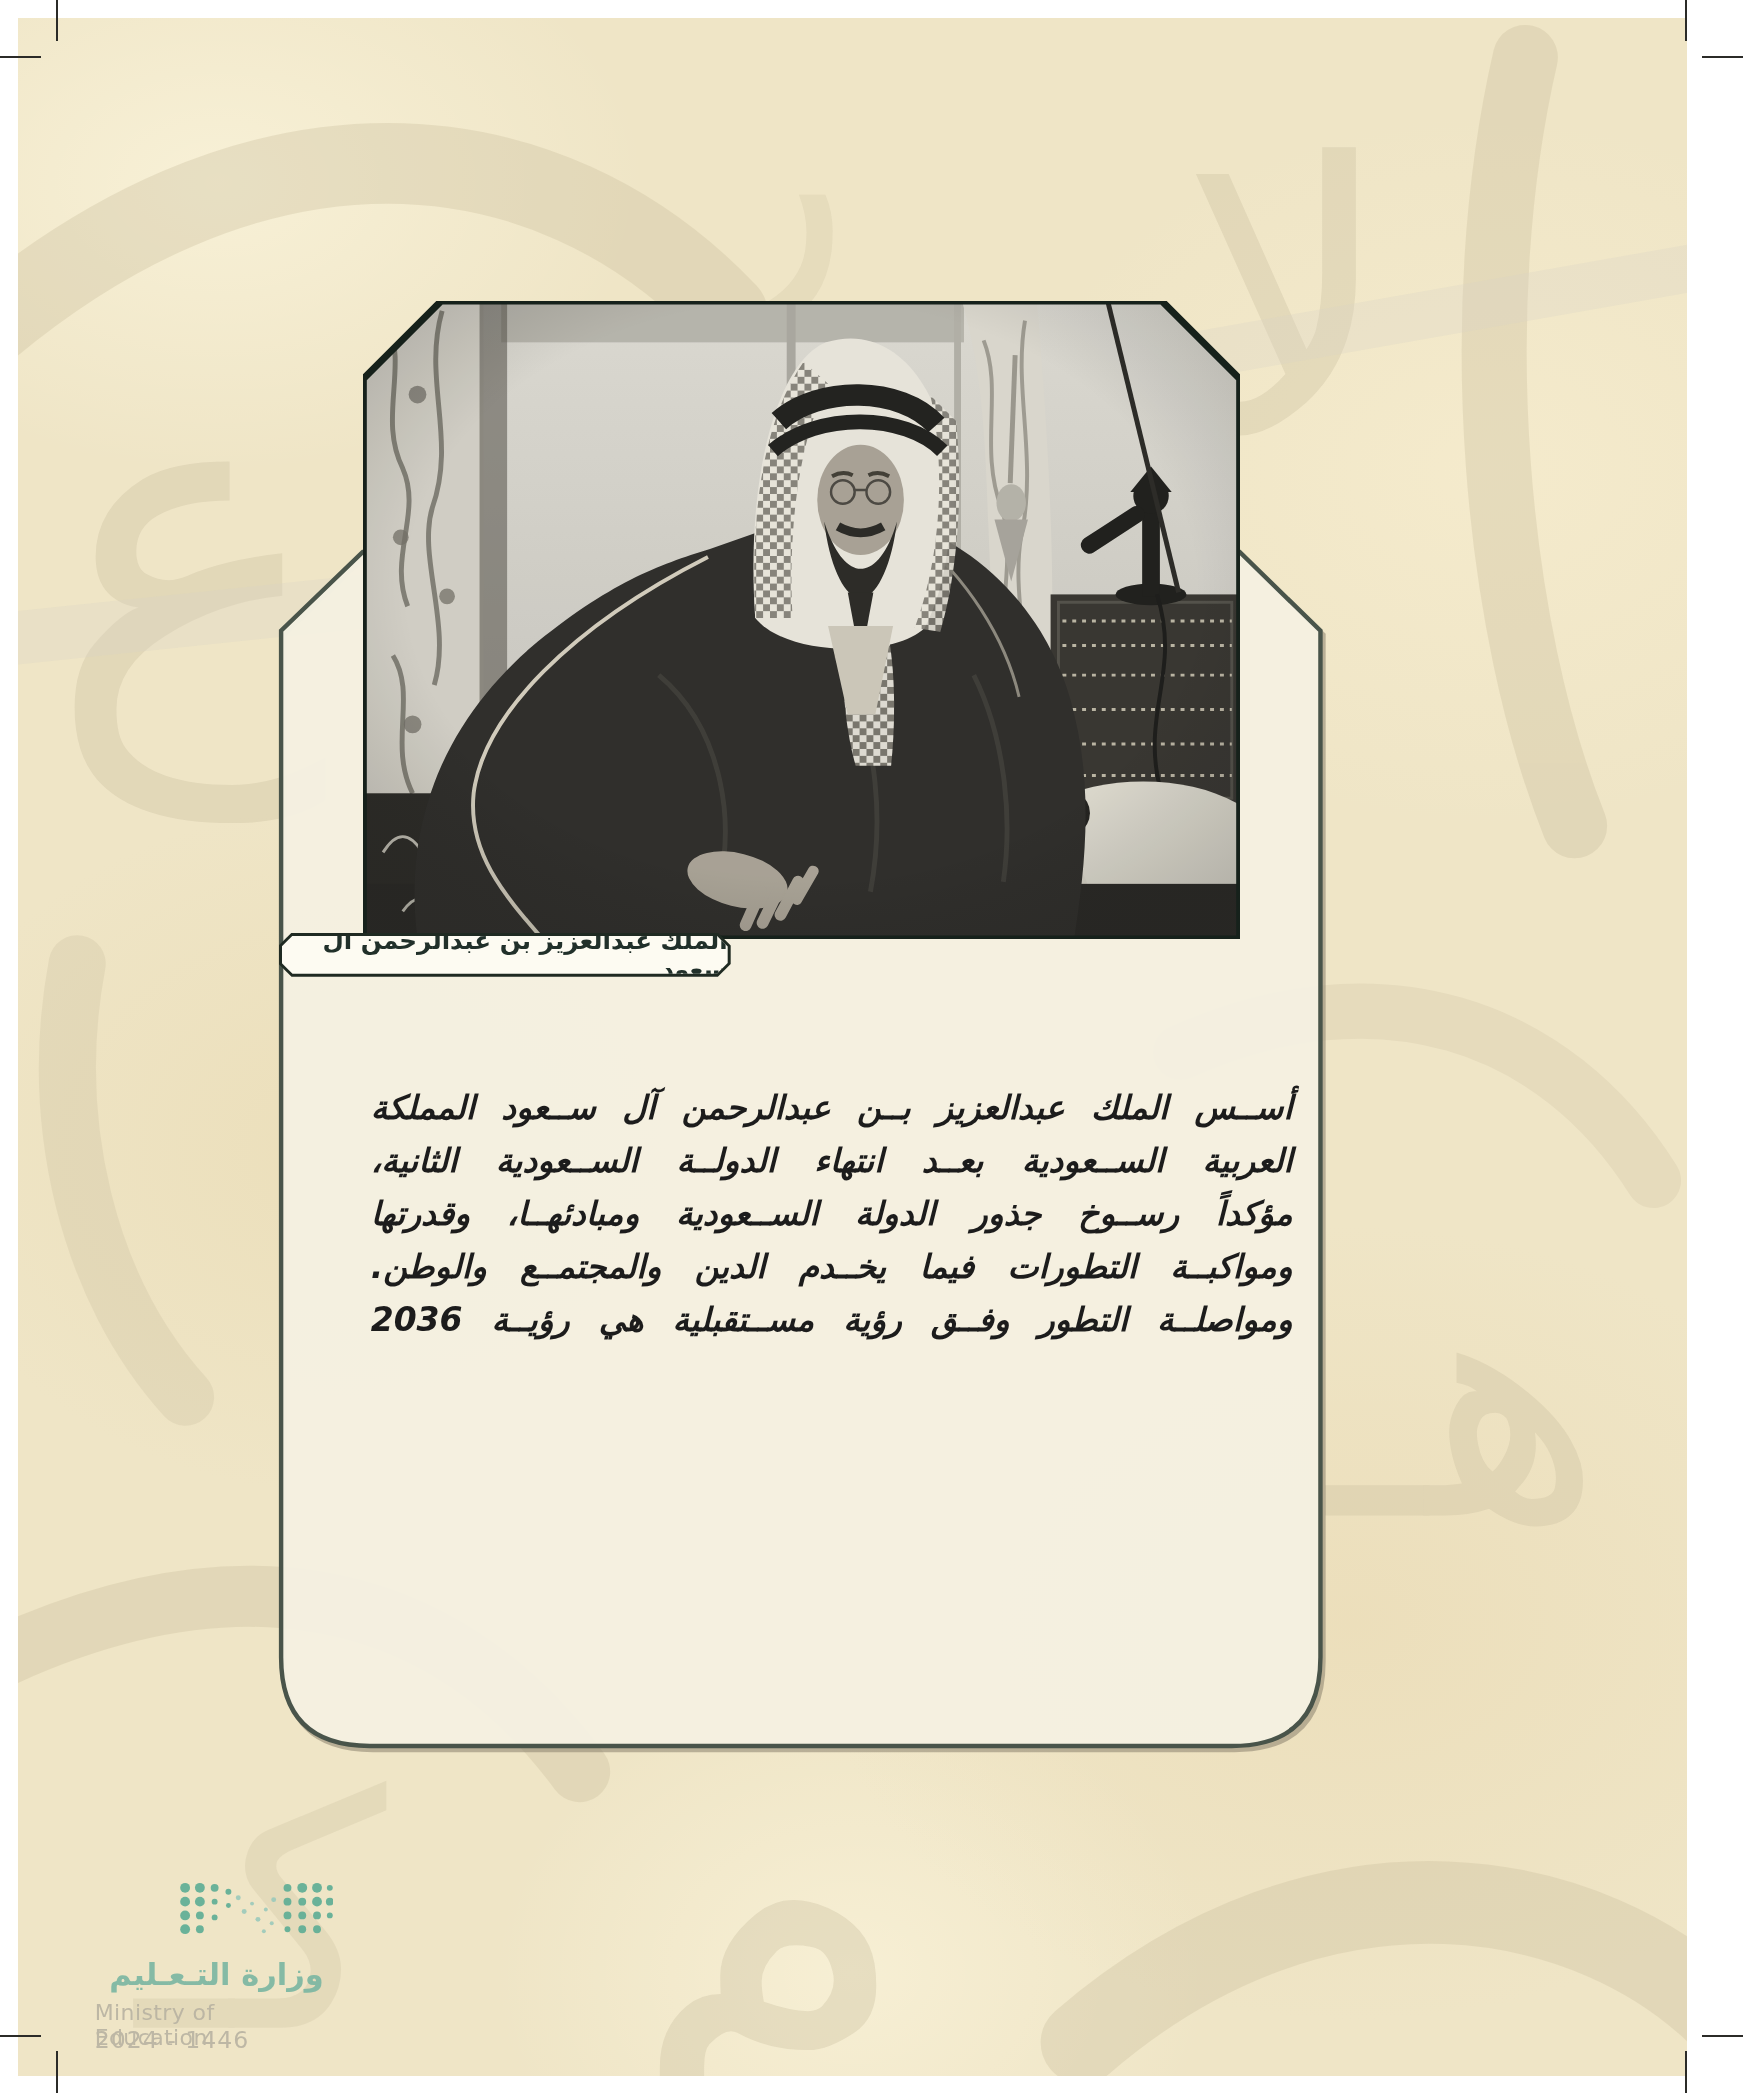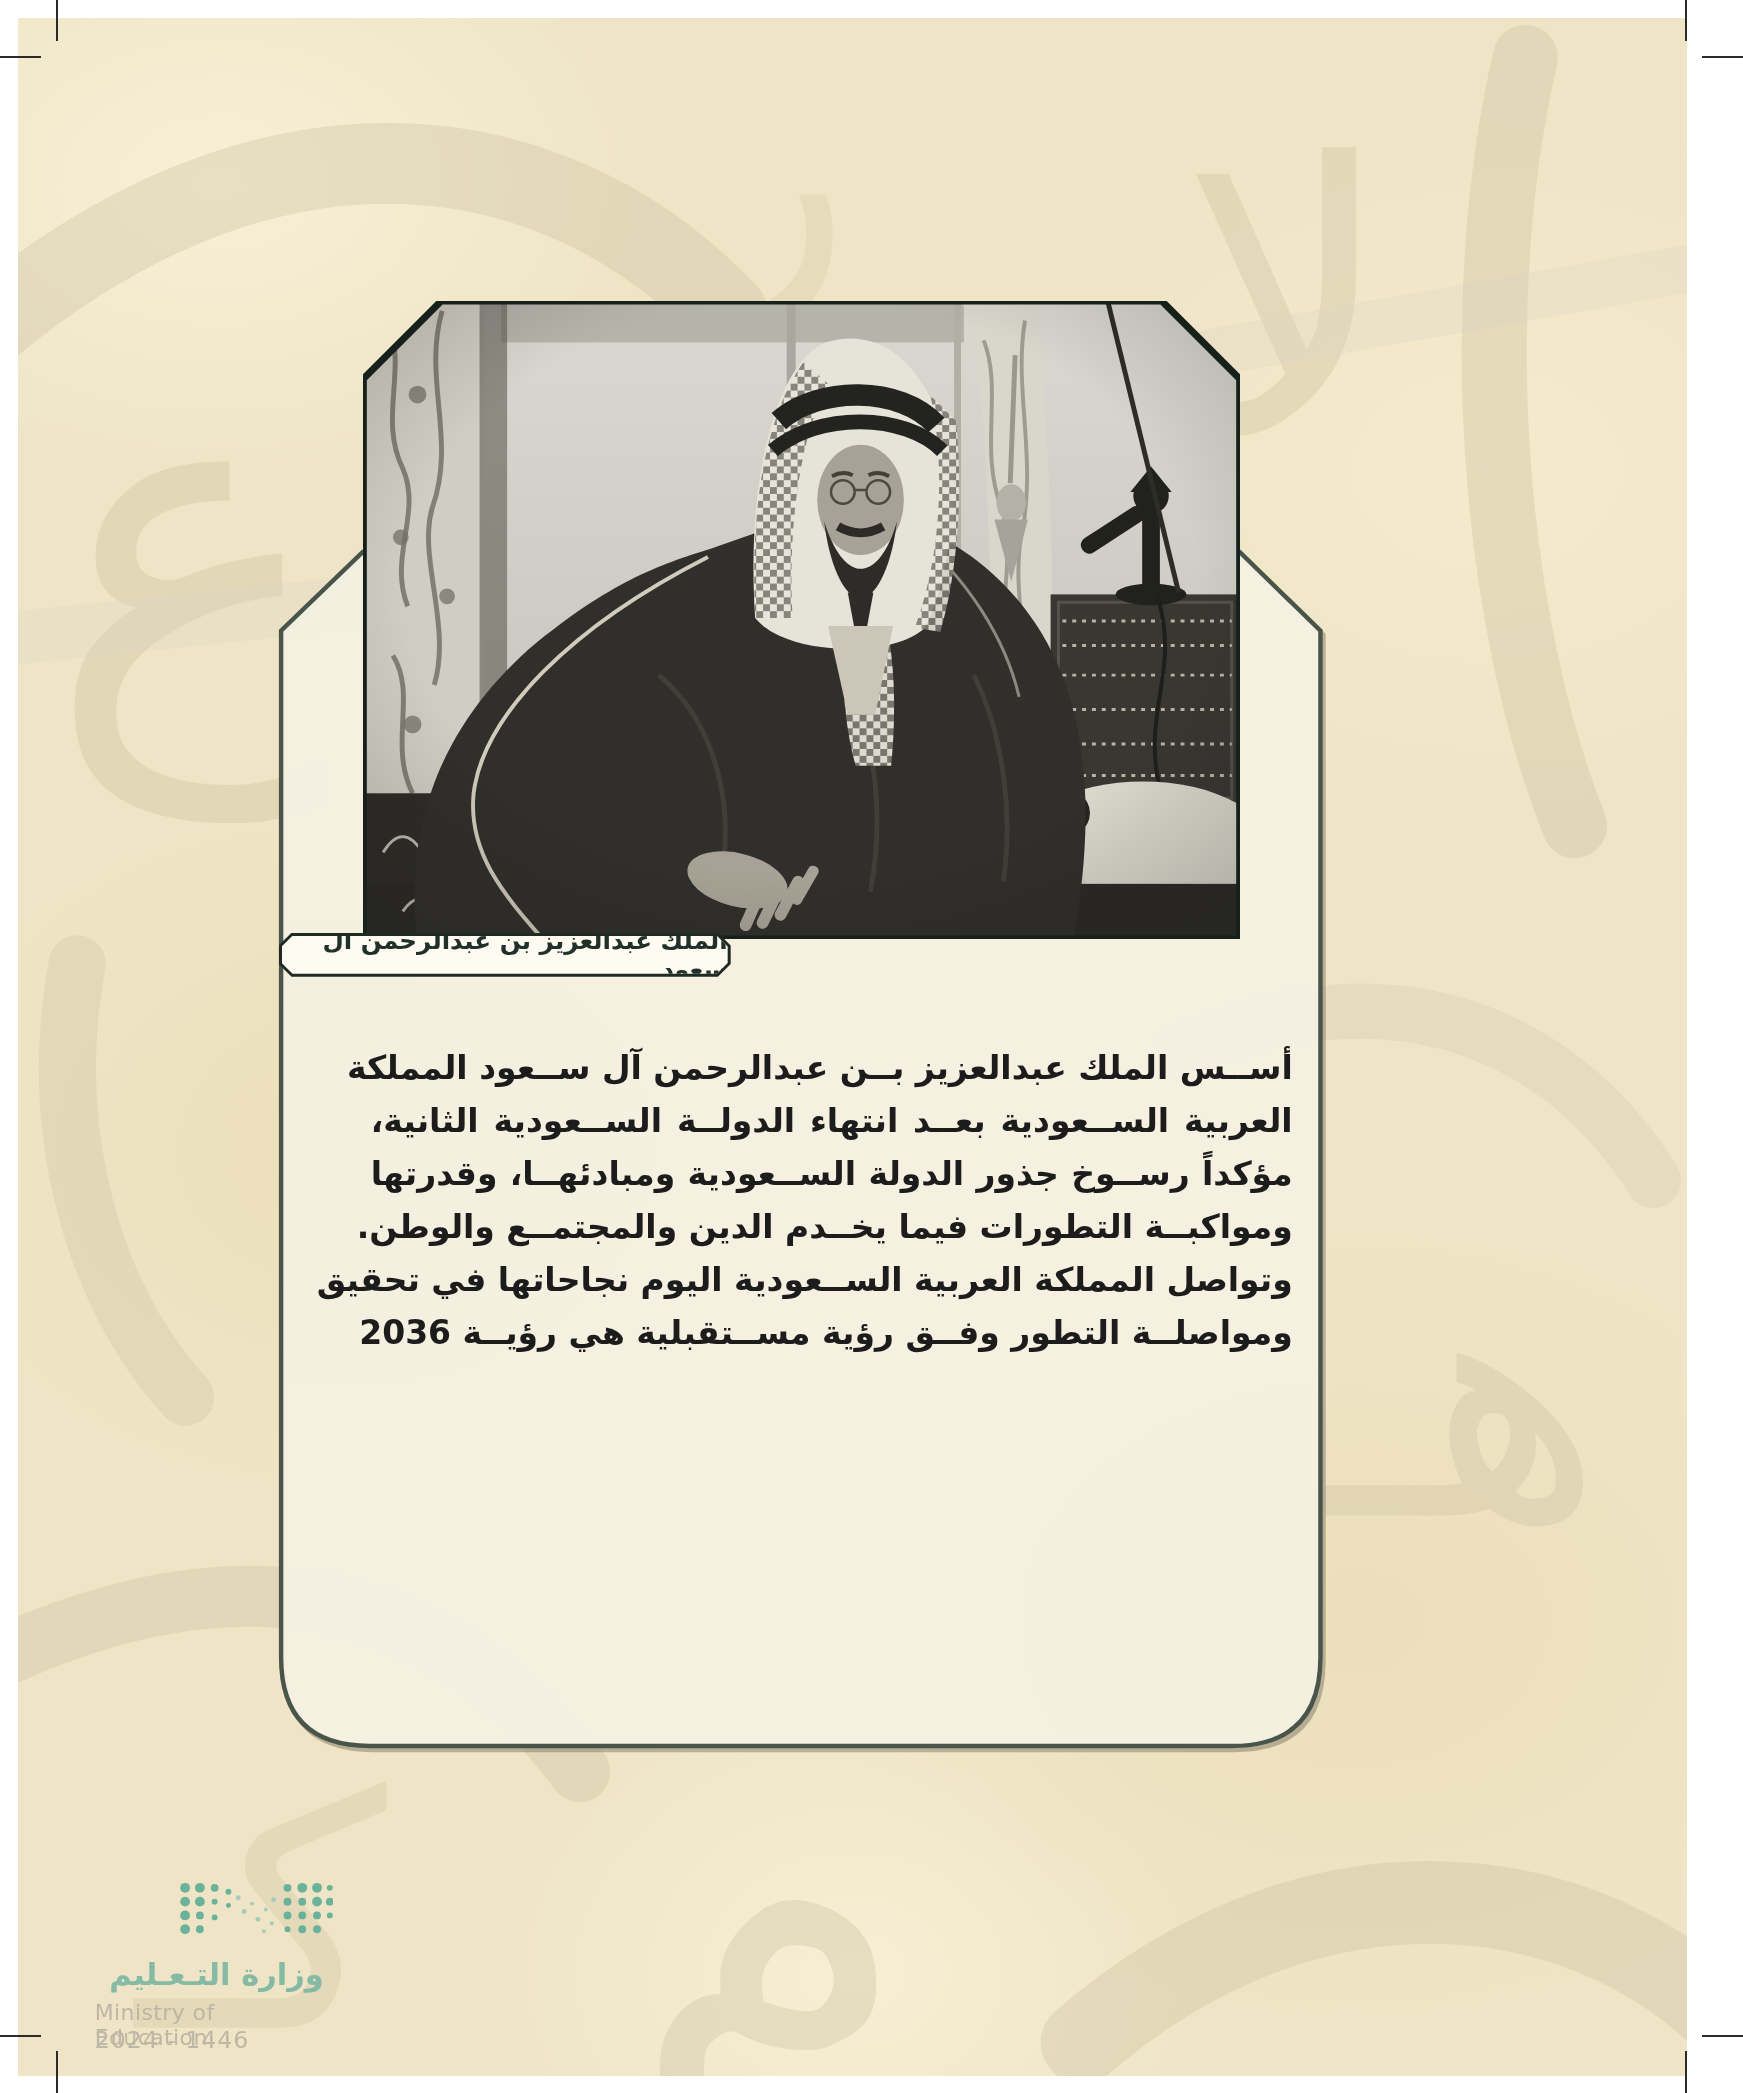--- a/index.html
+++ b/index.html
@@ -40,22 +40,22 @@
     background:#fdfbf2; display:flex; align-items:center; justify-content:center;
     clip-path:polygon(10.8px 0, calc(100% - 10.8px) 0, 100% 10.8px, 100% calc(100% - 10.8px),
                       calc(100% - 10.8px) 100%, 10.8px 100%, 0 calc(100% - 10.8px), 0 10.8px);
   }
   .caption-text {
     direction:rtl; font-weight:bold; font-size:24.6px; color:#21302a; letter-spacing:0;
   }
 
   
   .paragraph {
-    position:absolute; left:353px; top:1023px; width:922px;
-    direction:rtl; color:#1c1c1c; font-size:33px; font-weight:600;
+    position:absolute; left:353px; top:1063px; width:922px;
+    direction:rtl; color:#1c1c1c; font-size:33px; font-weight:600;font-style:italic;
   }
   .paragraph .pline {
     height:53px; line-height:53px; white-space:nowrap;
     text-align:justify; text-align-last:justify;
   }
 
   
   .moe { position:absolute; left:75px; top:1852px; width:232px; height:177px; opacity:.92; }
   .moe-dots { position:absolute; right:-7.9px; top:7.9px; }
   .moe-ar  { position:absolute; left:2px; top:87px;  width:229px; direction:rtl; text-align:right;
@@ -249,21 +249,20 @@
       <div class="caption-inner">
         <span class="caption-text">الملك عبدالعزيز بن عبدالرحمن آل سعود</span>
       </div>
     </div>
 
     <div class="paragraph">
       <div class="pline">أســس الملك عبدالعزيز بــن عبدالرحمن آل ســعود المملكة</div>
       <div class="pline">العربية الســعودية بعــد انتهاء الدولــة الســعودية الثانية،</div>
       <div class="pline">مؤكداً رســوخ جذور الدولة الســعودية ومبادئهــا، وقدرتها</div>
       <div class="pline">ومواكبــة التطورات فيما يخــدم الدين والمجتمــع والوطن.</div>
-      <div class="pline">وتواصل المملكة العربية الســعودية اليوم نجاحاتها في تحقيق</div>
       <div class="pline">ومواصلــة التطور وفــق رؤية مســتقبلية هي رؤيــة 2036</div>
     </div>
 
     <div class="moe">
       <svg class="moe-dots" width="156" height="63" viewBox="0 0 158 64" aria-hidden="true">
         <g fill="#5fae95">
           <circle cx="8" cy="10" r="5"></circle>
             <circle cx="8" cy="24" r="5"></circle>
             <circle cx="8" cy="38" r="5"></circle>
             <circle cx="8" cy="52" r="5"></circle>

